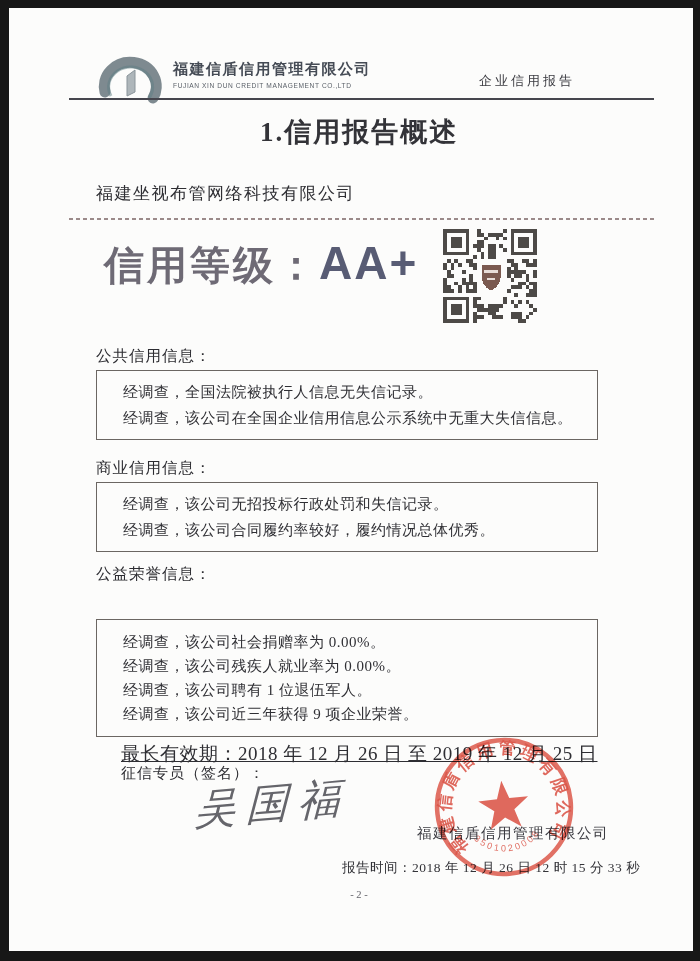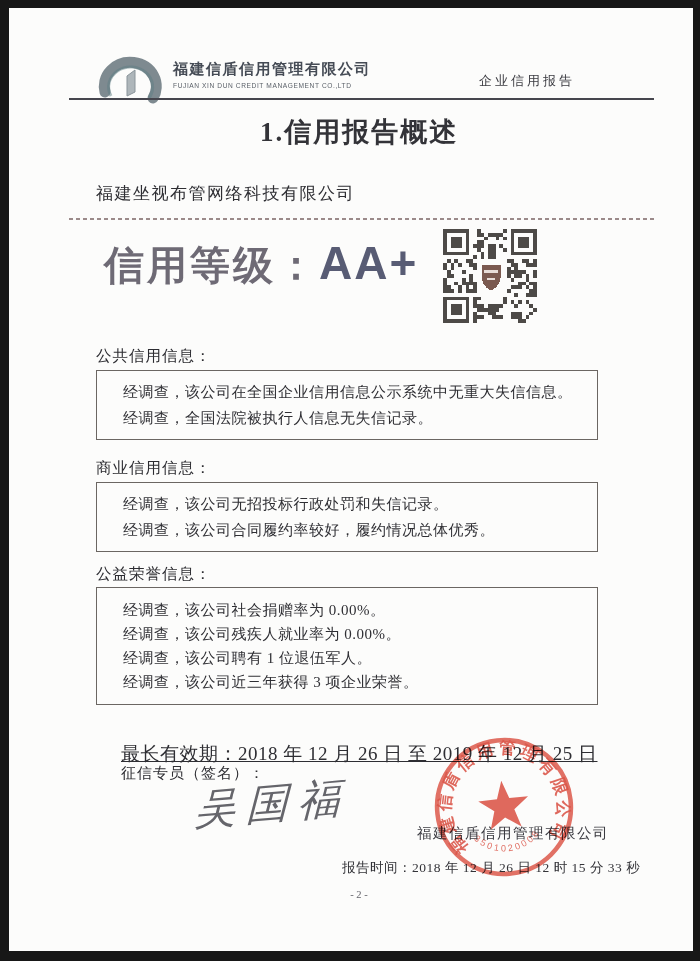--- a/index.html
+++ b/index.html
@@ -44,21 +44,21 @@
     font-family:"Liberation Sans","DejaVu Sans",sans-serif;}
   #qr-code{left:434px;top:221px;width:94px;height:94px;}
 
   
   .sec-heading{left:87px;font-size:15.5px;color:#2c2c31;letter-spacing:1px;}
   .sec-box{
     left:87px;width:461px;border:1px solid #6b6662;background:transparent;
     padding:8px 13px 8px 26px;font-size:15px;color:#2f2f34;line-height:26px;
     letter-spacing:.5px;
   }
-  #box-3{line-height:24px;padding-top:10px;padding-bottom:10px;}
+  #box-3{line-height:24px;padding-top:10px;padding-bottom:10px;margin-top:32px;}
   .sec-line{white-space:nowrap;}
 
   
   #statement{left:64px;top:686px;width:580px;font-size:15.5px;color:#2e2e33;
     line-height:23.5px;text-indent:2em;letter-spacing:.5px;}
   #validity{left:112px;top:733px;font-size:19px;color:#2e2e33;letter-spacing:.5px;text-decoration:underline;}
   #signer-label{left:112px;top:756px;font-size:15px;color:#2e2e33;letter-spacing:1px;}
   #signature{left:185px;top:768px;font-size:42px;color:#45454c;opacity:.82;
     transform:rotate(-5deg) skewX(-6deg);font-weight:300;letter-spacing:10px;
     font-style:italic;}
@@ -266,36 +266,36 @@
       <g>
         <rect x="9.3" y="8.8" width="6.9" height="8" fill="#fcfcfb"></rect>
         <path d="M10.3 9.6 h5 v3.4 c0 2.4 -2.5 3.3 -2.5 3.3 s-2.5 -.9 -2.5 -3.3 z" fill="#7b5a50"></path>
         <rect x="11" y="11" width="3.6" height=".7" fill="#e8ddd8"></rect>
         <rect x="11.8" y="13" width="2" height=".5" fill="#e8ddd8"></rect>
       </g>
     </svg>
 
     <div class="abs sec-heading" style="top:338px">公共信用信息：</div>
     <div class="abs sec-box" style="top:362px">
+      <div class="sec-line">经调查，全国法院被执行人信息无失信记录。</div>
       <div class="sec-line">经调查，该公司在全国企业信用信息公示系统中无重大失信信息。</div>
-      <div class="sec-line">经调查，全国法院被执行人信息无失信记录。</div>
     </div>
 
     <div class="abs sec-heading" style="top:450px">商业信用信息：</div>
     <div class="abs sec-box" style="top:474px">
       <div class="sec-line">经调查，该公司无招投标行政处罚和失信记录。</div>
       <div class="sec-line">经调查，该公司合同履约率较好，履约情况总体优秀。</div>
     </div>
 
     <div class="abs sec-heading" style="top:556px">公益荣誉信息：</div>
     <div id="box-3" class="abs sec-box" style="top:579px">
       <div class="sec-line">经调查，该公司社会捐赠率为 0.00%。</div>
       <div class="sec-line">经调查，该公司残疾人就业率为 0.00%。</div>
       <div class="sec-line">经调查，该公司聘有 1 位退伍军人。</div>
-      <div class="sec-line">经调查，该公司近三年获得 3 项企业荣誉。</div>
+      <div class="sec-line">经调查，该公司近三年获得 9 项企业荣誉。</div>
     </div>
 
     <div id="validity" class="abs">最长有效期：2018 年 12 月 26 日  至  2019 年 12 月 25 日</div>
     <div id="signer-label" class="abs">征信专员（签名）：</div>
     <div id="signature" class="abs">吴国福</div>
     <div id="issuer-company" class="abs">福建信盾信用管理有限公司</div>
     <div id="report-time" class="abs">报告时间：2018 年 12 月 26 日 12 时 15 分 33 秒</div>
     <div id="page-number" class="abs">- 2 -</div>
 
     <svg id="stamp" class="abs" viewBox="0 0 150 150">

